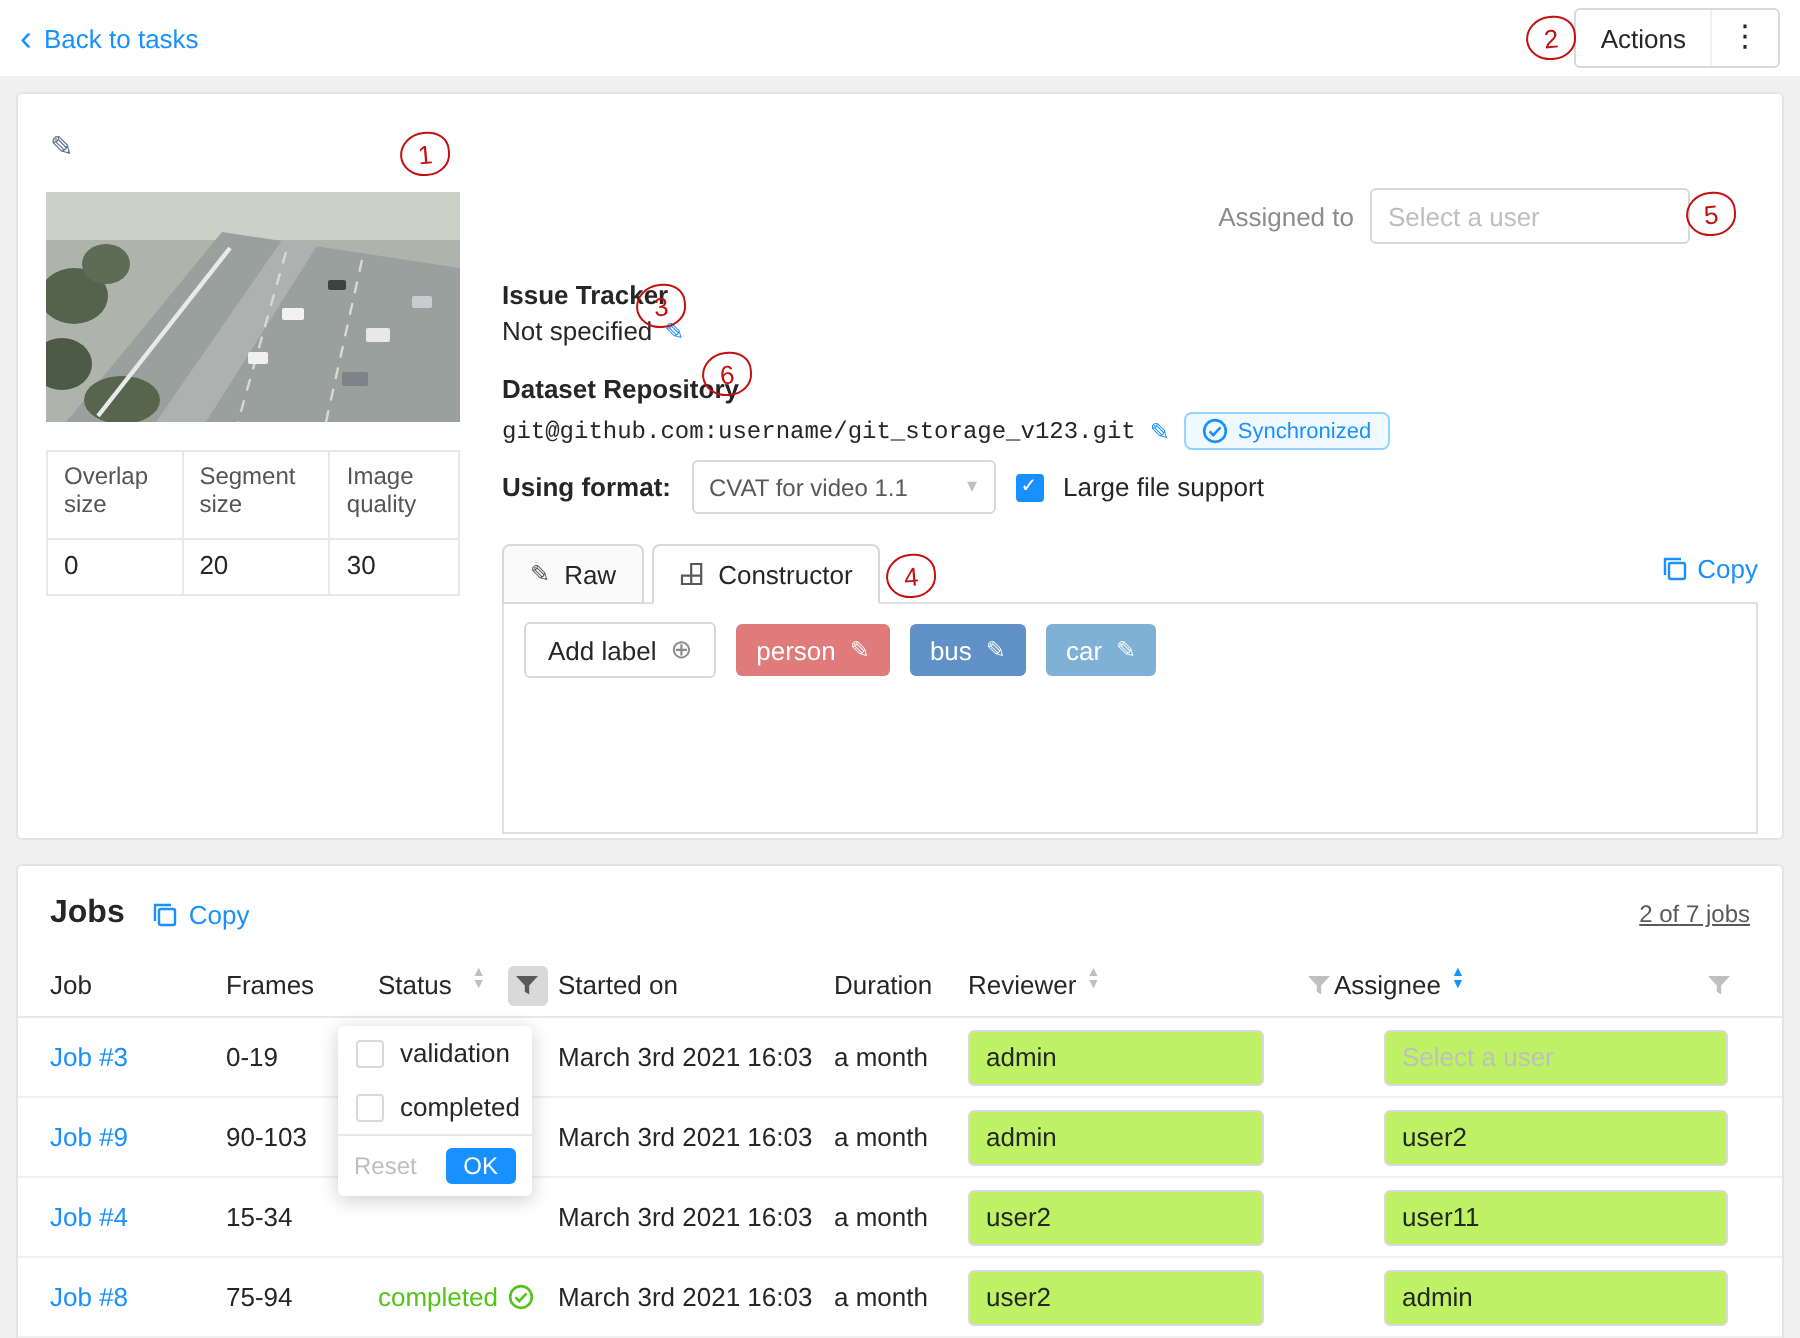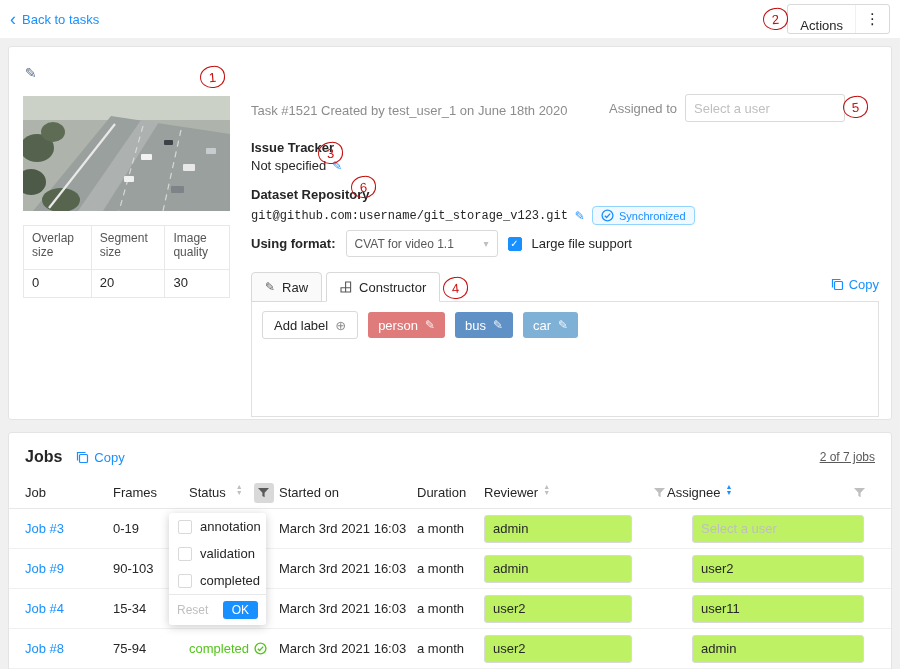--- a/index.html
+++ b/index.html
@@ -3,21 +3,21 @@
 <meta charset="utf-8">
 <style>
   *{box-sizing:border-box;margin:0;padding:0;font-family:"Liberation Sans","DejaVu Sans",sans-serif;}
   html,body{width:900px;height:669px;}
   body{position:relative;background:#f0f0f0;overflow:hidden;color:#262626;}
 
   
   .topbar{position:absolute;left:0;top:0;width:900px;height:38px;background:#fff;display:flex;align-items:center;justify-content:space-between;padding:0 10px;}
   .back{display:flex;align-items:center;gap:6px;color:#1890ff;font-size:13px;cursor:pointer;}
   .back .chev{font-size:18px;line-height:14px;}
-  .actions-btn{display:flex;align-items:flex-end;height:30px;border:1px solid #d9d9d9;border-radius:3px;background:#fff;font-size:13px;cursor:pointer;}
+  .actions-btn{display:flex;align-items:center;height:30px;border:1px solid #d9d9d9;border-radius:3px;background:#fff;font-size:13px;cursor:pointer;}
   .actions-btn .lbl{padding:0 12px;}
   .actions-btn .vdots{padding:0 9px;font-size:15px;color:#262626;border-left:1px solid #f0f0f0;line-height:28px;}
 
   
   .card{position:absolute;background:#fff;border:1px solid #e4e4e4;border-radius:3px;}
   .main-card{left:8px;top:46px;width:884px;height:374px;}
   .jobs-card{left:8px;top:432px;width:884px;height:240px;}
 
   
   .title-row{position:absolute;left:16px;top:18px;display:flex;align-items:center;gap:9px;}
@@ -156,21 +156,20 @@
       <th>Image quality</th>
     </tr>
     <tr>
       <td>0</td>
       <td>20</td>
       <td>30</td>
     </tr>
   </tbody>
     </table>
 
-  <div class="meta-line">Task #1521 Created by test_user_1 on June 18th 2020</div>
   <div class="assigned">
     <span>Assigned to</span>
     <input class="tinput" placeholder="Select a user" style="">
   </div>
 
   <div class="sec-label issue-label">Issue Tracker</div>
   <div class="issue-value">
     <span>Not specified</span>
     <span class="pencil blue">✎</span>
   </div>
@@ -363,24 +362,20 @@
         <input class="cinput" value="user2" style="">
       </div>
     <div class="jc c-reviewer">
         <input class="cinput" value="admin" style="">
       </div>
   </div>
 
   <div class="filter-pop">
     <div class="fitem">
       <span class="cb"></span>
-      <span>annotation</span>
-    </div>
-    <div class="fitem">
-      <span class="cb"></span>
       <span>validation</span>
     </div>
     <div class="fitem">
       <span class="cb"></span>
       <span>completed</span>
     </div>
     <div class="ffooter">
       <span class="freset">Reset</span>
       <button class="fok">OK</button>
     </div>

